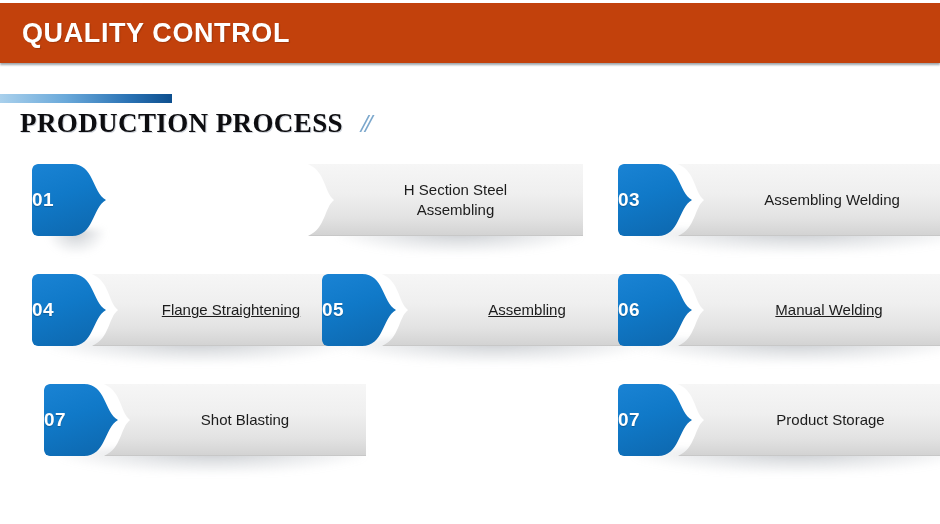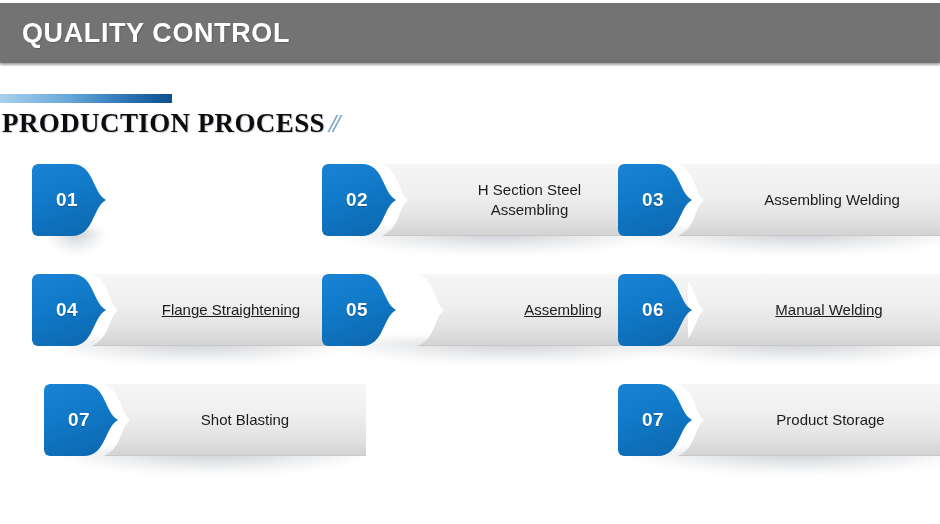--- a/index.html
+++ b/index.html
@@ -16,21 +16,21 @@
     position: relative;
   }
 
   
   .header-band {
     position: absolute;
     left: 0;
     top: 3px;
     width: 940px;
     height: 60px;
-    background: #737373;
+    background: #c2410c;
     box-shadow: 0 2px 2px rgba(40,55,70,0.45);
   }
   .header-title {
     position: absolute;
     left: 22px;
     top: 50%;
     transform: translateY(-50%);
     color: #ffffff;
     font-family: "Liberation Sans", sans-serif;
     font-weight: bold;
@@ -44,25 +44,25 @@
   .accent-bar {
     position: absolute;
     left: 0;
     top: 94px;
     width: 172px;
     height: 9px;
     background: linear-gradient(90deg, #a9d0ec 0%, #6aa9da 38%, #2a72b4 75%, #0d4f8e 100%);
   }
   .section-heading {
     position: absolute;
-    left: 2px;
+    left: 20px;
     top: 108px;
     display: flex;
     align-items: baseline;
-    gap: 4px;
+    gap: 18px;
     white-space: nowrap;
   }
   .section-heading .heading-text {
     font-family: "Liberation Serif", serif;
     font-weight: bold;
     font-size: 27px;
     color: #0d0d10;
     letter-spacing: 0.4px;
     text-shadow: 1px 1px 0 rgba(150,160,175,0.45);
   }
@@ -117,21 +117,21 @@
     z-index: 2;
     width: 74px;
     flex: 0 0 74px;
     background: linear-gradient(160deg, #1a83d4 0%, #1079c8 42%, #0d66ac 100%);
     color: #ffffff;
     font-weight: bold;
     font-size: 19px;
     display: flex;
     align-items: center;
     justify-content: flex-start;
-    padding-left: 24px;
+    padding-left: 0;
     box-sizing: border-box;
     letter-spacing: 0.5px;
     border-radius: 6px 0 0 6px;
     -webkit-clip-path: path("M6,0 L40,0 C62,0 60,28 74,36 C60,44 62,72 40,72 L6,72 C2,72 0,70 0,66 L0,6 C0,2 2,0 6,0 Z");
     clip-path: path("M6,0 L40,0 C62,0 60,28 74,36 C60,44 62,72 40,72 L6,72 C2,72 0,70 0,66 L0,6 C0,2 2,0 6,0 Z");
     text-shadow: 0 1px 1px rgba(0,0,0,0.25);
   }
 
   
   .card-label {
@@ -180,41 +180,40 @@
   <span class="heading-text">PRODUCTION PROCESS</span>
   <span class="slashes">//</span>
 </div>
 
 <div class="process-grid">
     <div class="process-row">
       <div class="process-card shape-round" style="left: 32px;">
         <div class="card-tab">01</div>
       </div>
       <div class="process-card shape-round" style="left: 322px;">
-        <div class="card-tab">02</div>
         <div class="card-label" style="width: 275px; flex: 0 0 275px; justify-content: center;">
           <span class="card-label-text">H Section Steel
 Assembling</span>
         </div>
       </div>
       <div class="process-card shape-round" style="left: 618px;">
         <div class="card-tab">03</div>
         <div class="card-label" style="width: 288px; flex: 0 0 288px;">
           <span class="card-label-text">Assembling Welding</span>
         </div>
       </div>
     </div>
     <div class="process-row">
       <div class="process-card shape-chamfer" style="left: 32px;">
         <div class="card-tab">04</div>
         <div class="card-label" style="width: 258px; flex: 0 0 258px;">
           <span class="card-label-text">Flange Straightening</span>
         </div>
       </div>
-      <div class="process-card shape-chamfer" style="left: 322px; gap: 36px;">
+      <div class="process-card shape-chamfer" style="left: 322px;">
         <div class="card-tab">05</div>
         <div class="card-label" style="width: 270px; flex: 0 0 270px;">
           <span class="card-label-text">Assembling</span>
         </div>
       </div>
       <div class="process-card shape-chamfer" style="left: 618px;">
         <div class="card-tab">06</div>
         <div class="card-label" style="width: 282px; flex: 0 0 282px;">
           <span class="card-label-text">Manual Welding</span>
         </div>

